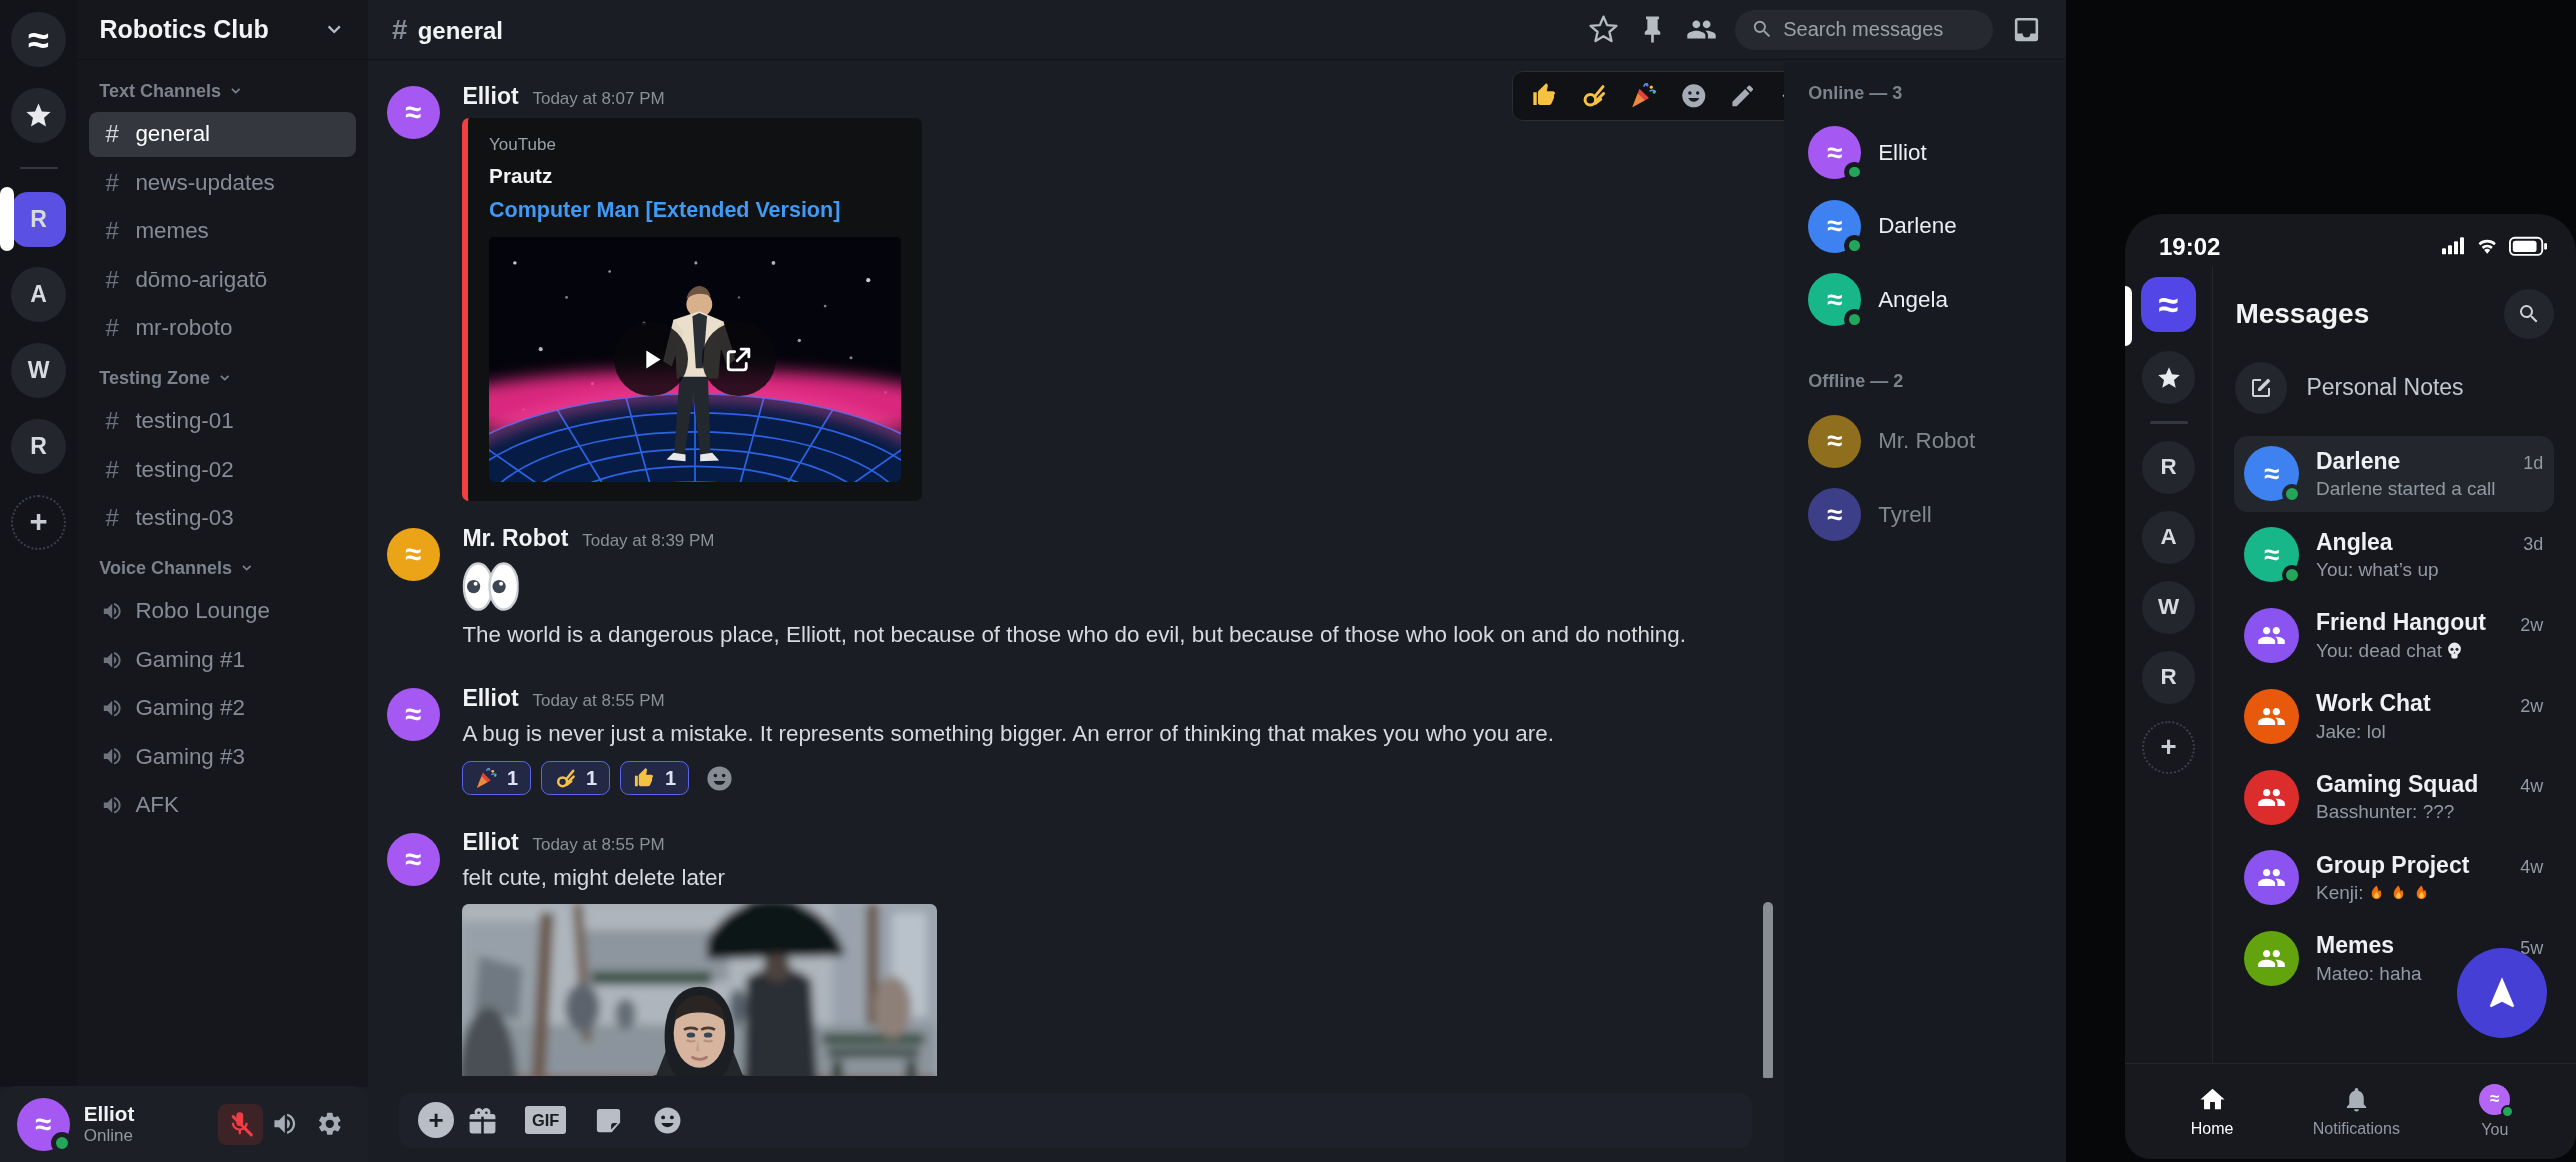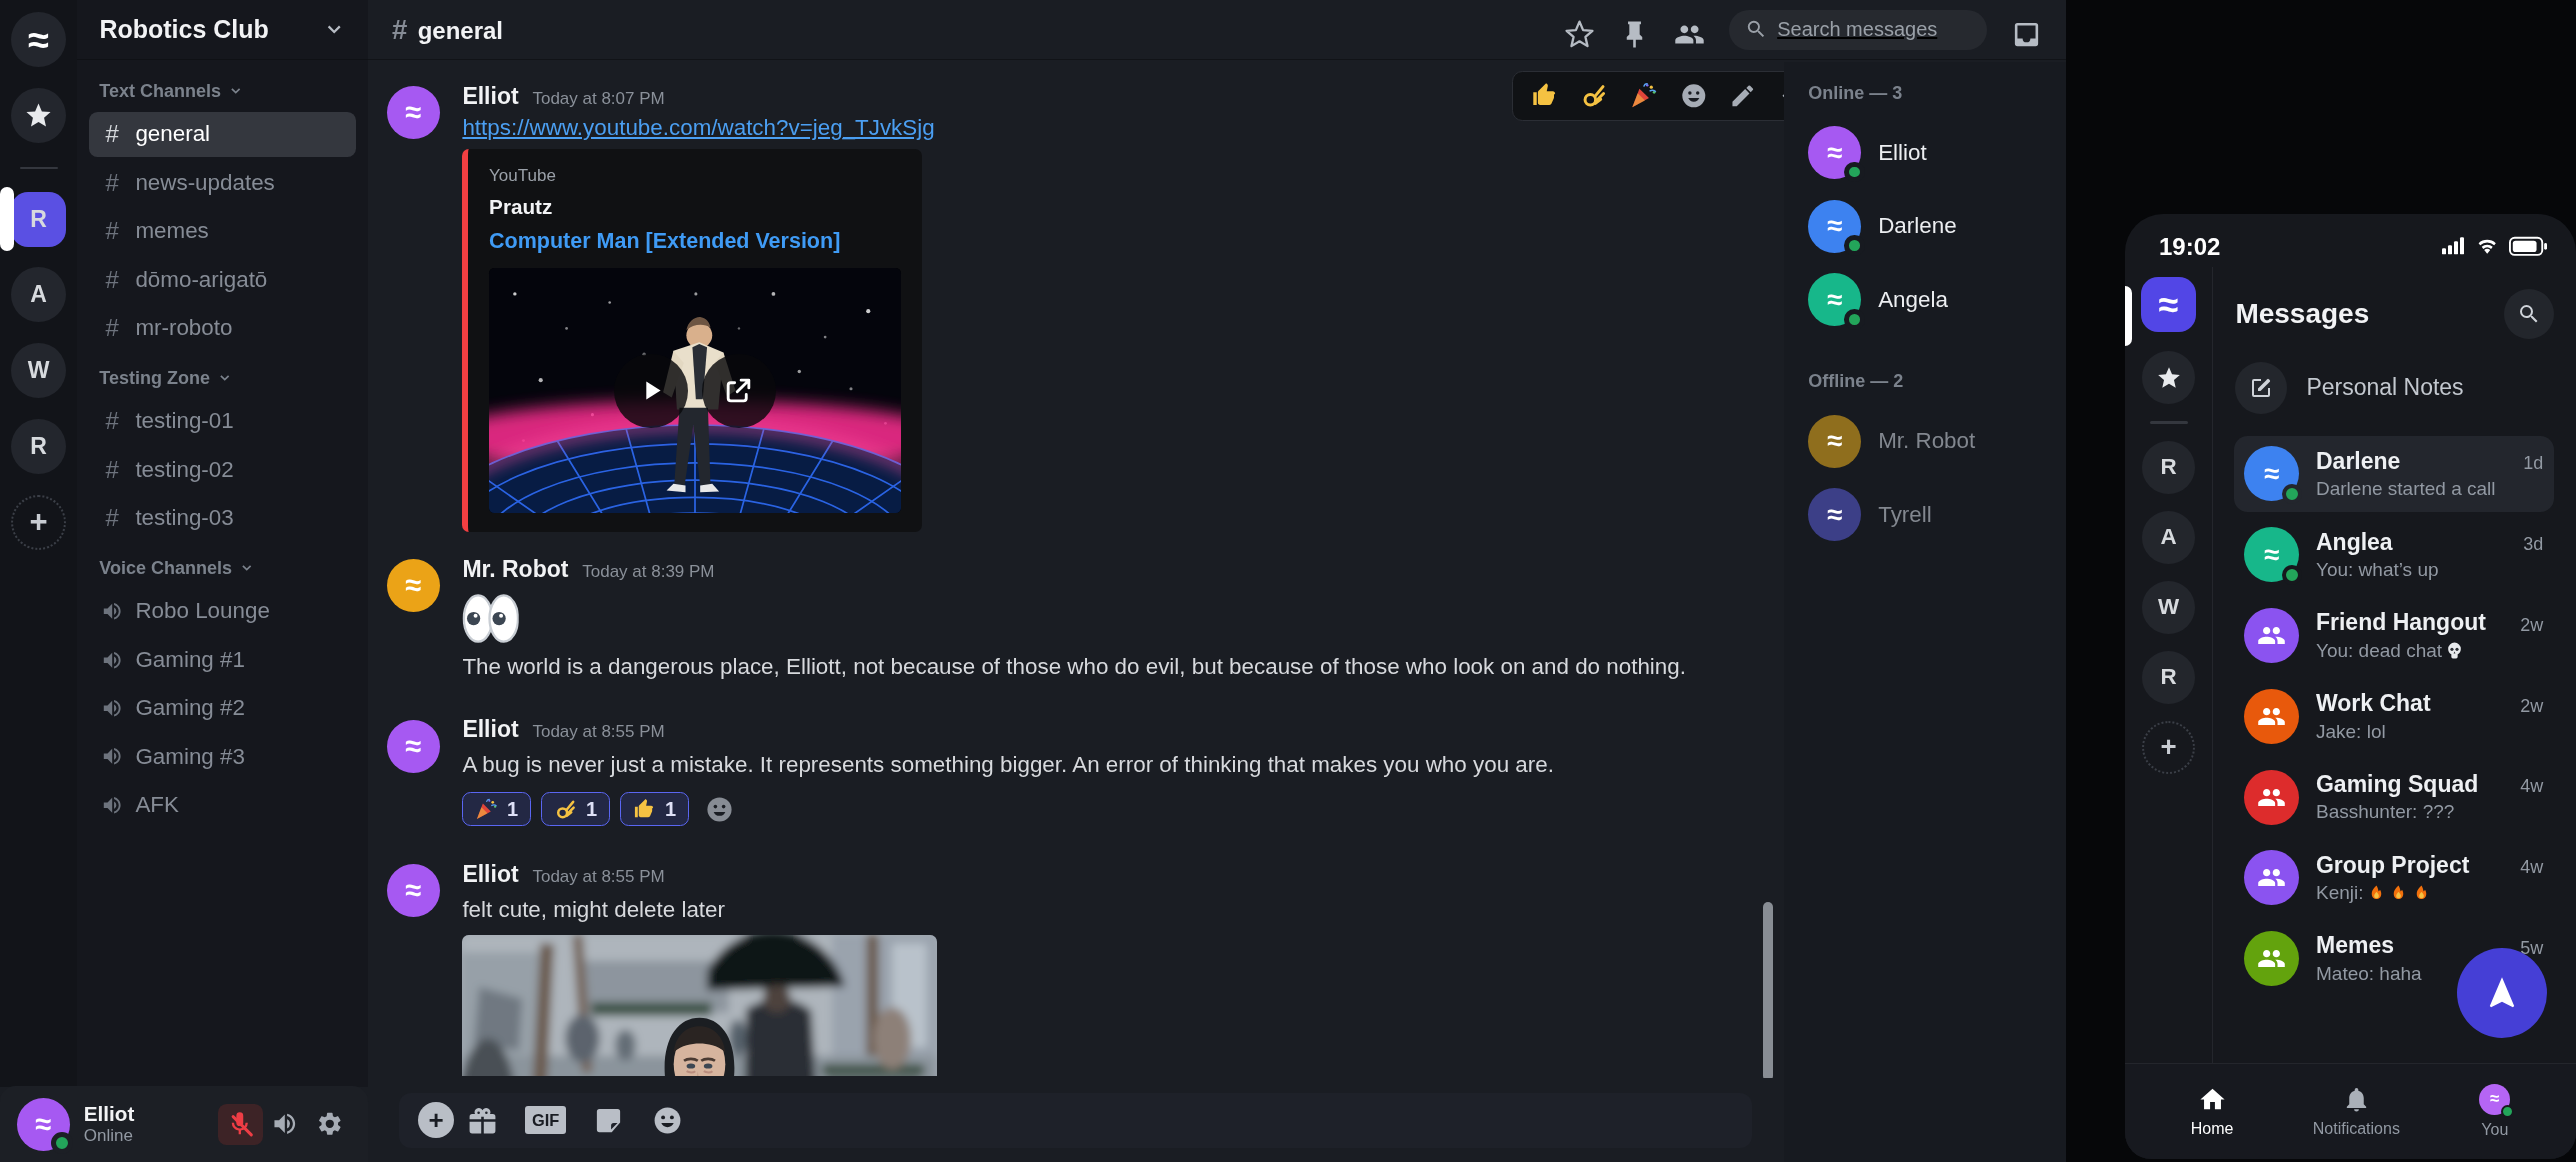--- a/index.html
+++ b/index.html
@@ -44,21 +44,21 @@
   .ubtn { width:45px; height:41px; border-radius:8.6px; display:flex; align-items:center; justify-content:center; cursor:pointer; }
   .ubtn svg { width:27.6px; height:27.6px; fill:#a6acb5; }
   .ubtn.muted { background:#3d2326; }
   .ubtn.muted svg { fill:#ee3d45; }
 
   
   .chat-header { position:absolute; left:368px; top:0; width:1698px; height:60px; background:#1a1d23; border-bottom:1.7px solid #111317; display:flex; align-items:center; padding:0 24px; }
   .chat-title { display:flex; align-items:baseline; gap:10.3px; }
   .chat-title .hash { color:#868c96; font-size:27.6px; font-weight:bold; }
   .chat-title .t { color:#f2f3f5; font-size:24px; font-weight:bold; }
-  .hd-right { margin-left:auto; display:flex; align-items:flex-end; gap:24px;text-decoration:underline; }
+  .hd-right { margin-left:auto; display:flex; align-items:center; gap:18px; }
   .hd-icon { width:31px; height:31px; cursor:pointer; }
   .hd-icon svg { width:31px; height:31px; fill:#b6bcc4; }
   .search-box { display:flex; align-items:center; gap:10.3px; width:258px; height:40px; background:#26292f; border-radius:20px; padding:0 15.5px; }
   .search-box svg { width:22.4px; height:22.4px; fill:#9aa0a8; flex:none; }
   .search-box input { background:transparent; border:none; outline:none; color:#dfe2e6; font-size:20px; width:100%; font-family:"Liberation Sans",sans-serif; }
   .search-box input::placeholder { color:#9aa0a8; }
 
   
   .messages { position:absolute; left:368px; top:62px; width:1415px; height:1014px; background:#1a1d23; padding:12px 0 0 0; overflow:hidden; }
   .msg { display:flex; padding:8.6px 34px 3.4px 19px; }
@@ -440,21 +440,20 @@
 
       <div class="msg">
         <div class="mavatar av-purple">
             <span>≈</span>
           </div>
         <div class="mbody">
           <div class="mhead">
             <span class="mauthor">Elliot</span>
             <span class="mtime">Today at 8:07 PM</span>
           </div>
-          <span class="mlink">https://www.youtube.com/watch?v=jeg_TJvkSjg</span>
           <div class="embed">
             <div class="prov">YouTube</div>
             <div class="auth">Prautz</div>
             <div class="title">Computer Man [Extended Version]</div>
             <div class="vid">
               <svg class="scene" viewBox="0 0 478 284" preserveAspectRatio="none">
                 <rect width="478" height="284" fill="#04050c"></rect>
                 <g fill="#fff">
                   <circle cx="30" cy="30" r="2" opacity=".8"></circle>
                     <circle cx="90" cy="70" r="1.6" opacity=".5"></circle>

